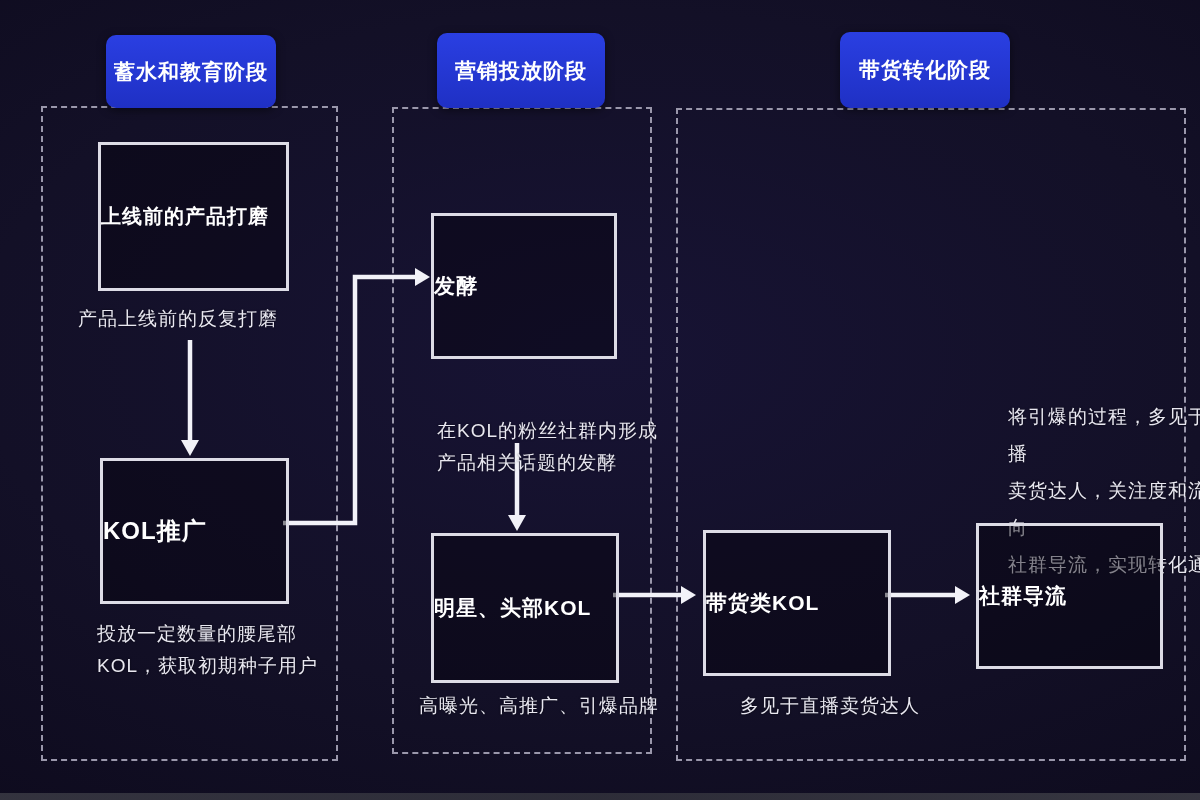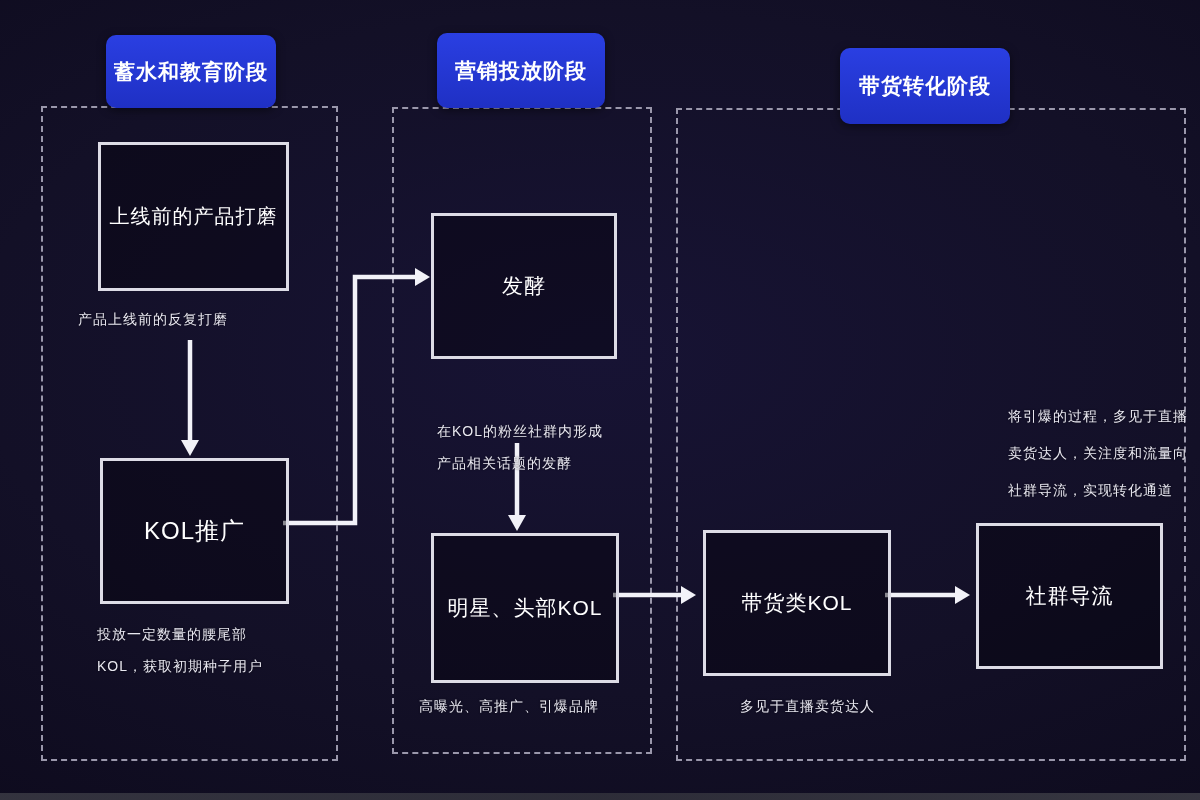--- a/index.html
+++ b/index.html
@@ -41,30 +41,29 @@
     font-weight: bold;
     letter-spacing: 1px;
     box-shadow: 0 2px 8px rgba(0,0,0,.5);
   }
   .node-box {
     position: absolute;
     border: 3px solid #dddce6;
     background: rgba(6,4,16,.45);
     display: flex;
     align-items: center;
-    justify-content: center;
     color: #ffffff;
     font-size: 21px;
-    font-weight: normal;
+    font-weight: bold;
     letter-spacing: 1px;
   }
   .caption {
     position: absolute;
     color: #e9e8f1;
-    font-size: 14px;
+    font-size: 19px;
     line-height: 32px;
     letter-spacing: 1px;
     white-space: pre-line;
     text-shadow: 0 0 2px rgba(0,0,0,.6);
   }
   .note {
     line-height: 37px;
   }
   #connectors {
     position: absolute;
@@ -81,21 +80,21 @@
   <div class="stage-col" style="left:41px; top:106px; width:293px; height:651px;"></div>
   <div class="stage-col" style="left:392px; top:107px; width:256px; height:643px;"></div>
   <div class="stage-col" style="left:676px; top:108px; width:506px; height:649px;"></div>
 
   <div class="badge" style="left:106px; top:35px; width:170px; height:73px;">
     <span>蓄水和教育阶段</span>
   </div>
   <div class="badge" style="left:437px; top:33px; width:168px; height:75px;">
     <span>营销投放阶段</span>
   </div>
-  <div class="badge" style="left:840px; top:32px; width:170px; height:76px;margin-top:16px;">
+  <div class="badge" style="left:840px; top:32px; width:170px; height:76px;">
     <span>带货转化阶段</span>
   </div>
 
   <svg id="connectors" viewBox="0 0 1200 800" xmlns="http://www.w3.org/2000/svg">
     <g stroke="#f2f2f8" stroke-width="4.5" fill="none">
 
       <line x1="190" y1="340" x2="190" y2="442"></line>
 
       <polyline points="283,523 355,523 355,277 415,277"></polyline>
 

